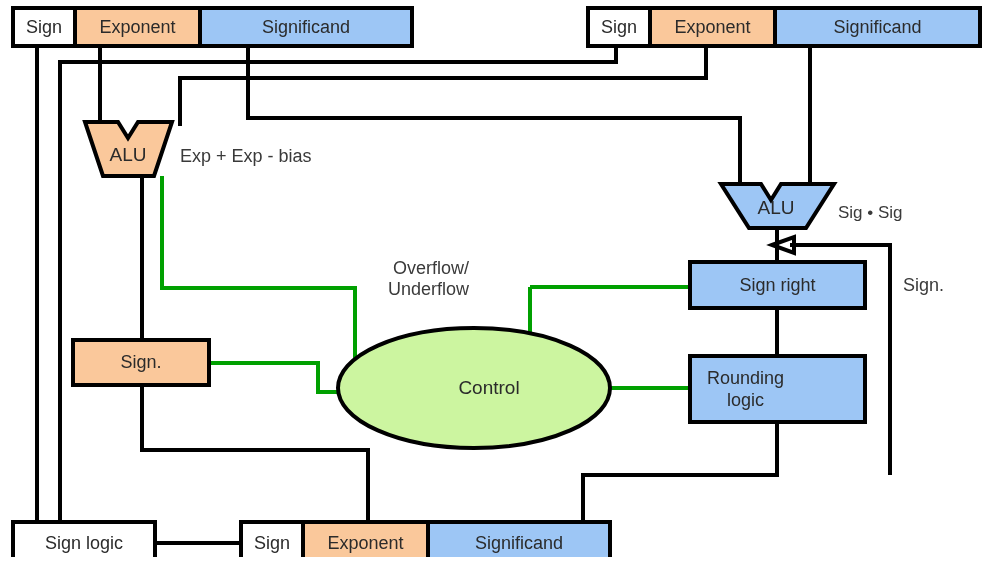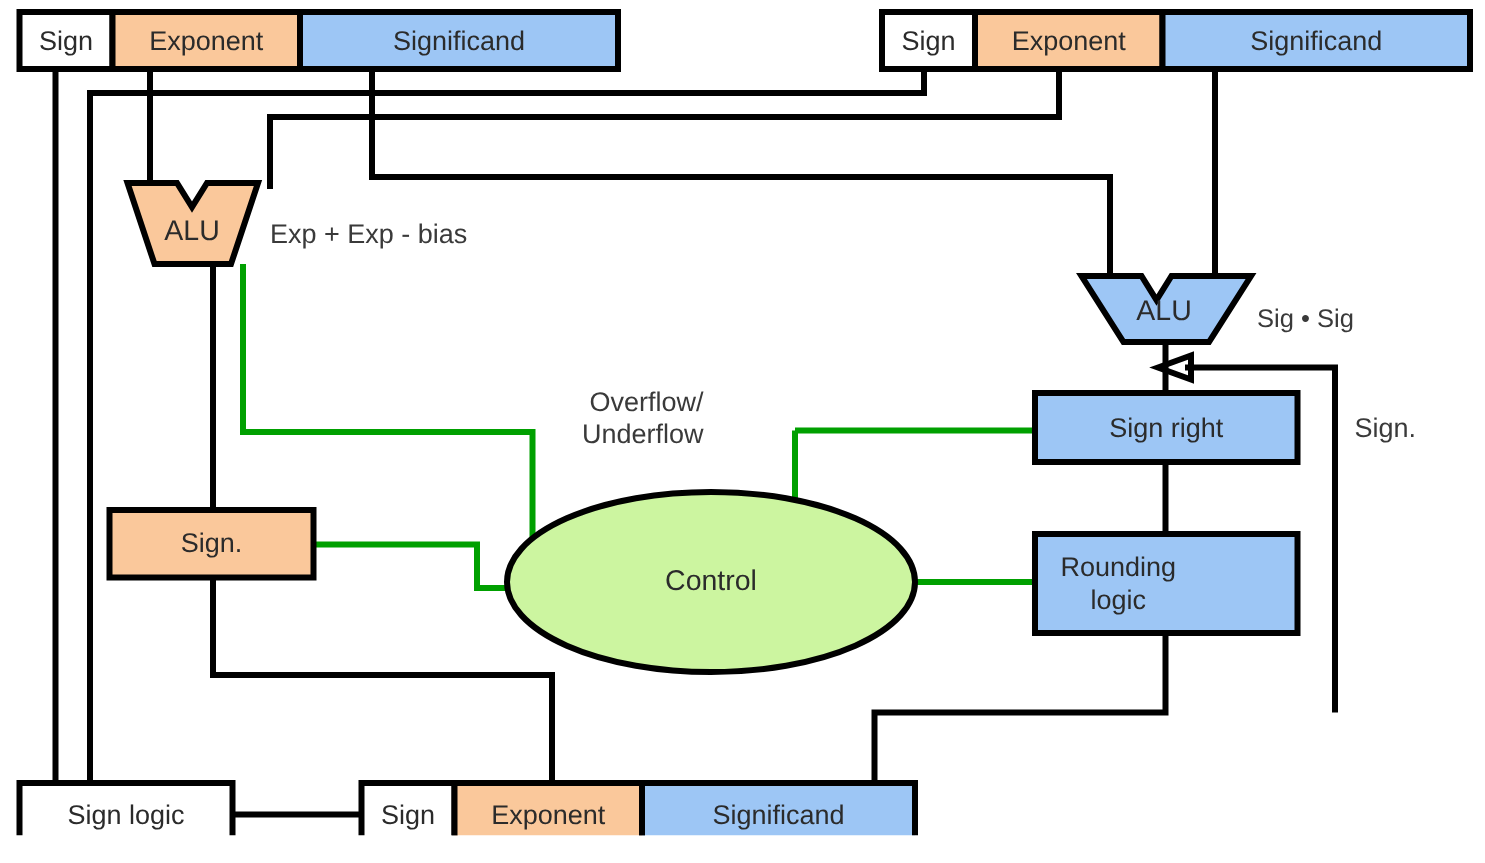--- a/index.html
+++ b/index.html
@@ -152,21 +152,21 @@
   <div class="lbl-box f18" style="left:775px; top:8px;  width:205px; height:38px;">Significand</div>
 
   <div class="lbl-box f19" style="left:93px;  top:138px; width:70px;  height:34px;">ALU</div>
   <div class="lbl f18" style="left:180px; top:146px;">Exp + Exp - bias</div>
 
   <div class="lbl-box f19" style="left:740px; top:192px; width:72px;  height:32px;">ALU</div>
   <div class="lbl f17" style="left:838px; top:171px;margin-top:32px;">Sig • Sig</div>
 
   <div class="lbl-box f18" style="left:73px;  top:340px; width:136px; height:45px;">Sign.</div>
 
-  <div class="lbl-box f19" style="left:338px; top:358px; width:272px; height:60px;text-align:right;">Control</div>
+  <div class="lbl-box f19" style="left:353px; top:358px; width:272px; height:60px;text-align:right;">Control</div>
 
   <div class="lbl-box f18" style="left:690px; top:262px; width:175px; height:46px;">Sign right</div>
   <div class="lbl-box f18" style="left:658px; top:356px; width:175px; height:66px; line-height:1.25;">Rounding
 logic</div>
 
   <div class="lbl f18" style="left:388px; top:258px; text-align:right; white-space:pre-line;">Overflow/
 Underflow</div>
   <div class="lbl f18" style="left:903px; top:275px;">Sign.</div>
 
   <div class="lbl-box f18" style="left:13px;  top:522px; width:142px; height:42px;">Sign logic</div>

